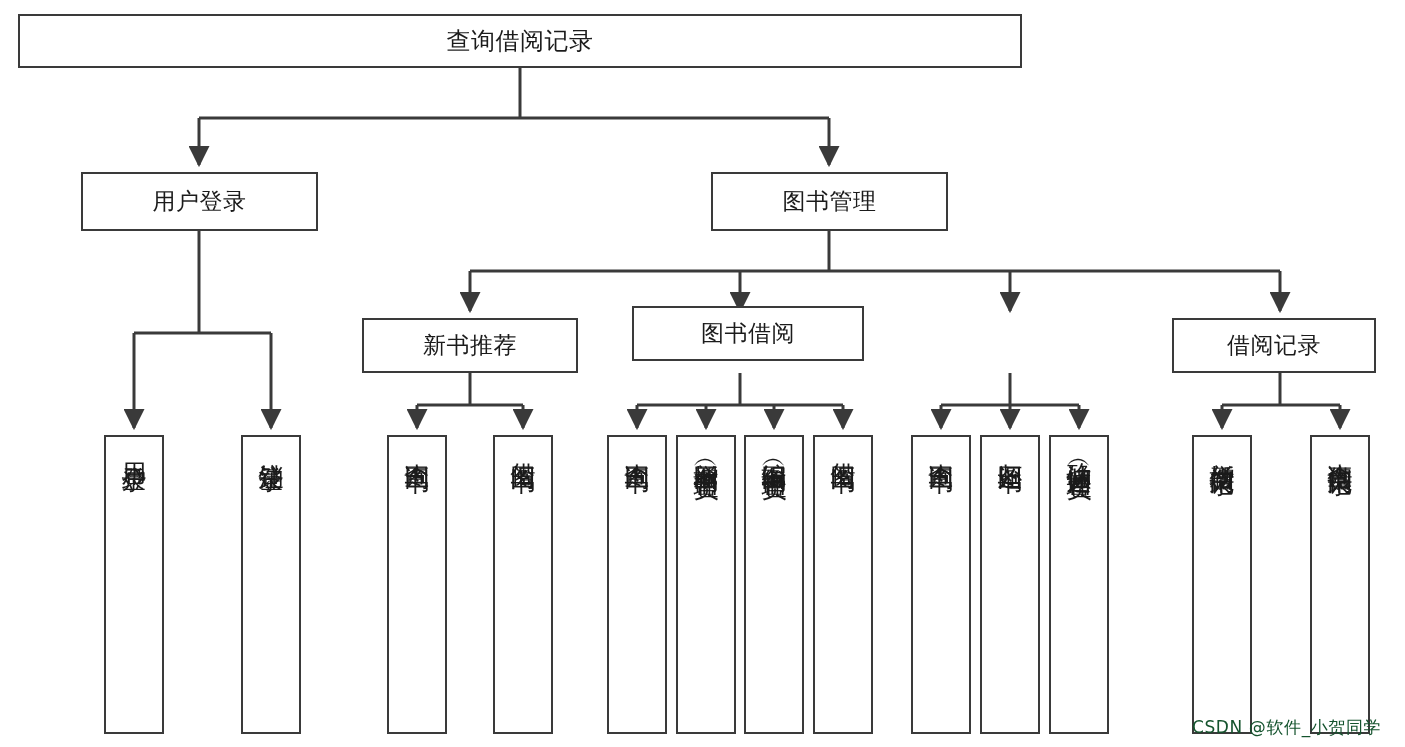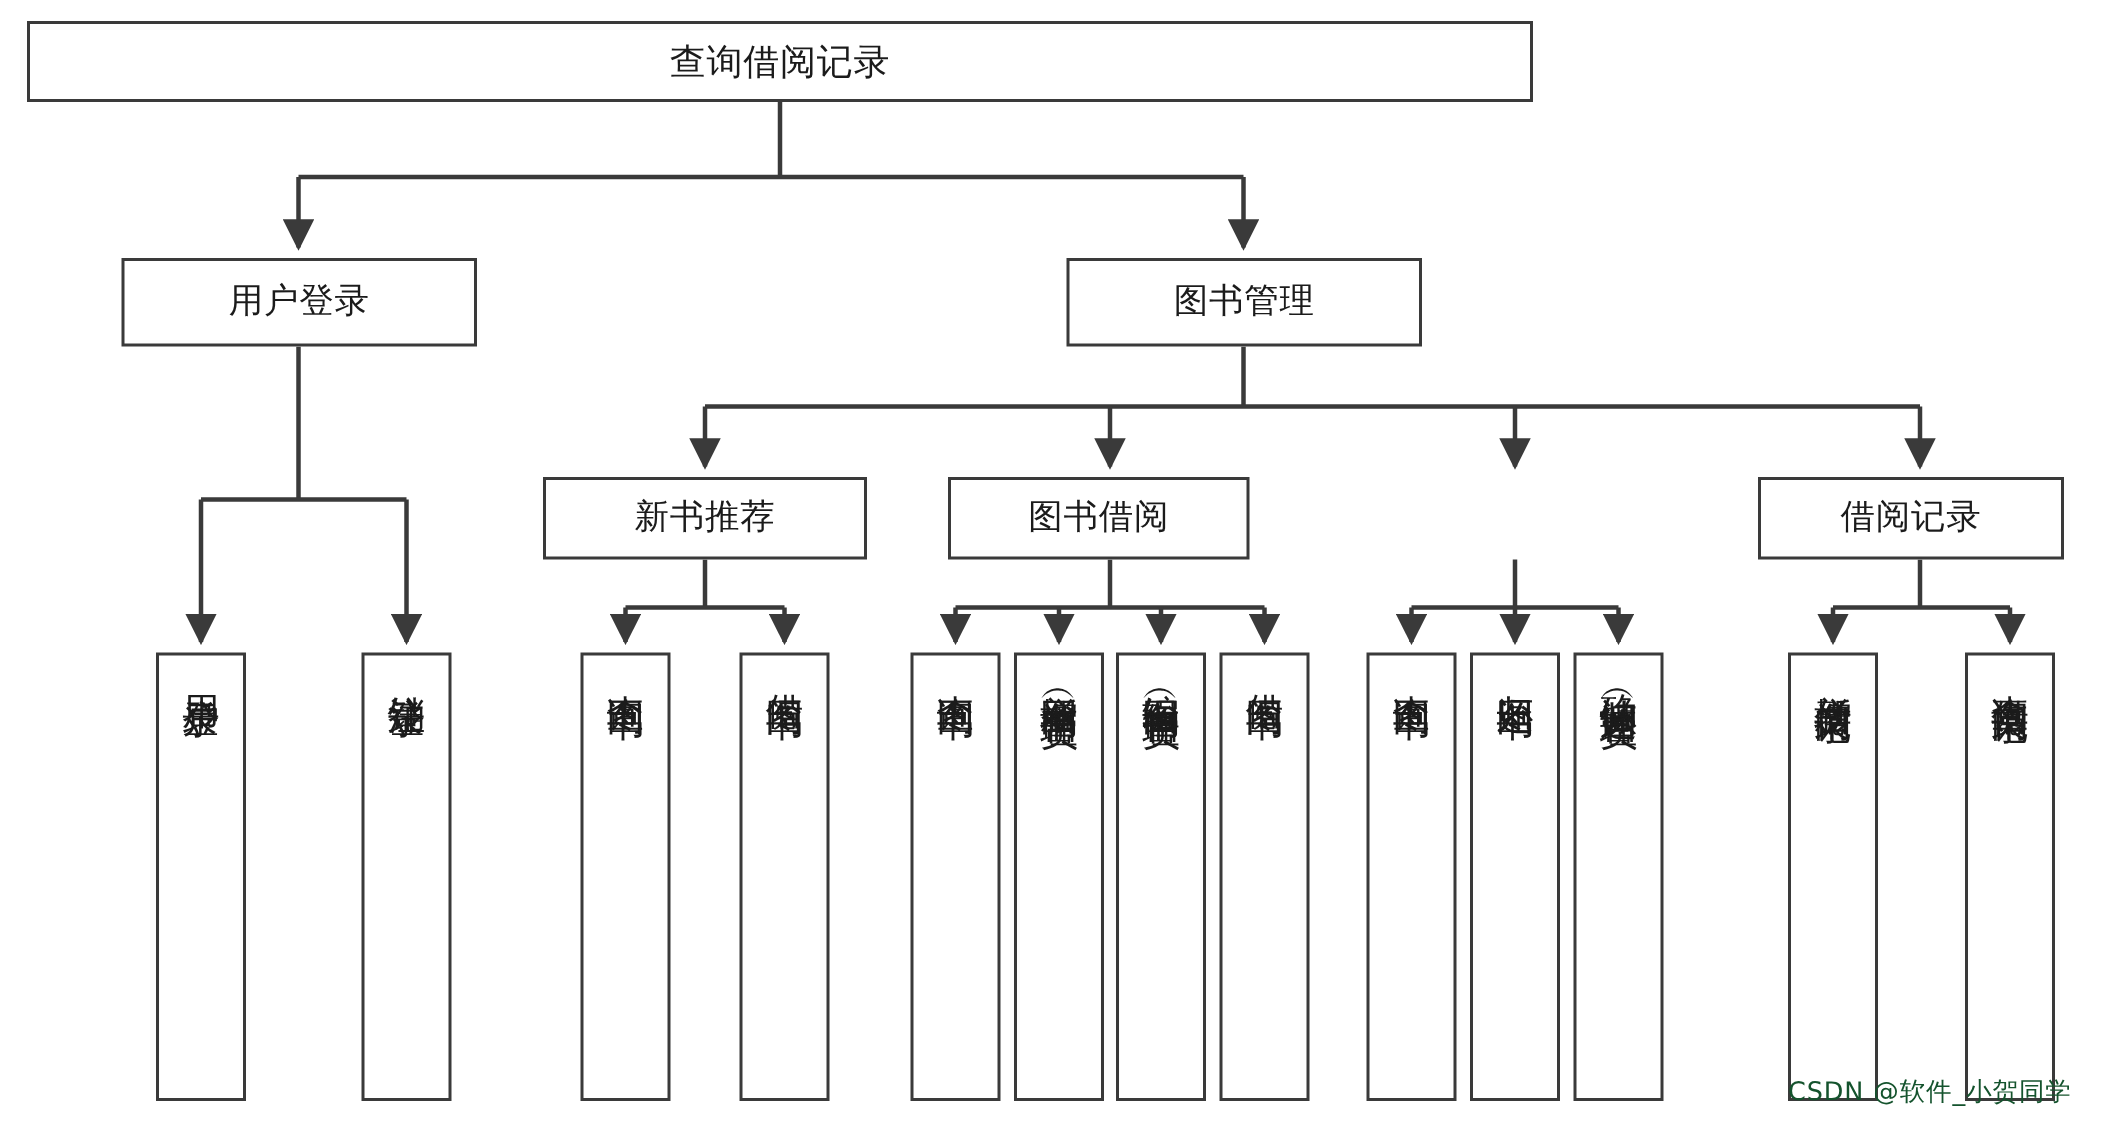--- a/index.html
+++ b/index.html
@@ -136,21 +136,21 @@
   <div class="node horiz" style="left:81px; top:172px; width:237px; height:59px;">
     <span class="node-label">用户登录</span>
   </div>
   <div class="node horiz" style="left:362px; top:318px; width:216px; height:55px;">
     <span class="node-label">新书推荐</span>
   </div>
 
   <div class="node horiz" style="left:711px; top:172px; width:237px; height:59px;">
     <span class="node-label">图书管理</span>
   </div>
-  <div class="node horiz" style="left:632px; top:318px; width:201px; height:55px;">
+  <div class="node horiz" style="left:632px; top:306px; width:232px; height:55px;">
     <span class="node-label">图书借阅</span>
   </div>
   <div class="node horiz" style="left:1172px; top:318px; width:204px; height:55px;">
     <span class="node-label">借阅记录</span>
   </div>
 
   <div class="node leaf" style="left:104px; top:435px; width:60px; height:299px;">
     <span class="node-label">用户登录</span>
   </div>
   <div class="node leaf" style="left:241px; top:435px; width:60px; height:299px;">

